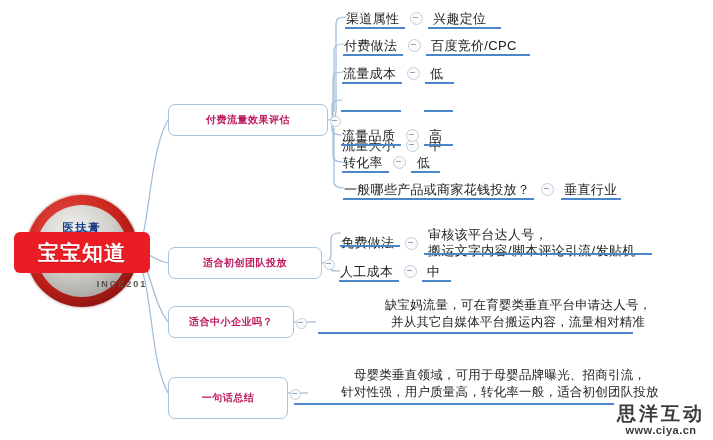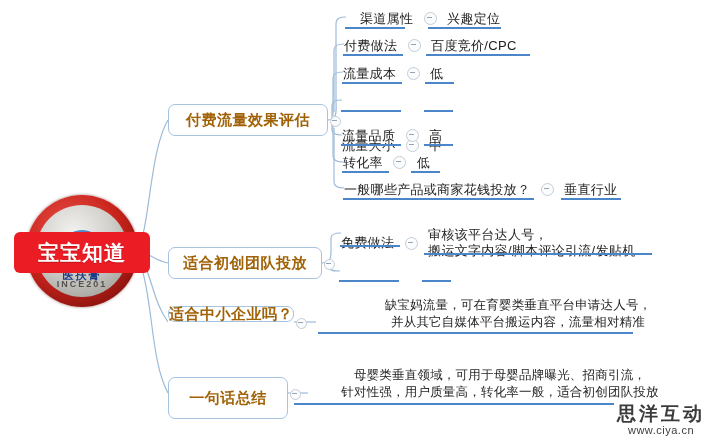--- a/index.html
+++ b/index.html
@@ -66,33 +66,33 @@
     position: absolute;
     left: 22px;
     top: 27px;
     width: 92px;
     text-align: center;
     font-size: 11px;
     font-weight: bold;
     color: #1b3f86;
     letter-spacing: 2px;
     white-space: nowrap;
-    margin-top: 48px;
   }
   .badge-bottom-text {
     position: absolute;
     left: 22px;
     top: 86px;
     width: 92px;
     text-align: center;
     font-size: 9px;
     font-weight: bold;
     color: #55524e;
     letter-spacing: 2px;
     white-space: nowrap;
+    padding-left: 40px;
   }
   .center-banner {
     position: absolute;
     left: 0px;
     top: 39px;
     width: 136px;
     height: 41px;
     background: #ec1c24;
     display: flex;
     align-items: center;
@@ -114,23 +114,23 @@
     border: 1px solid #a6c3e0;
     border-radius: 7px;
     background: #ffffff;
     box-shadow: 0 0 0 1px rgba(255,255,255,0.8) inset;
     display: flex;
     align-items: center;
     justify-content: center;
     box-sizing: border-box;
   }
   .branch-label {
-    font-size: 15px;
-    font-weight: bold;
-    color: #a16207;
+    font-size: 10px;
+    font-weight: bold;
+    color: #be185d;
     white-space: nowrap;
     letter-spacing: 0.5px;
   }
 
   
   .leaf {
     position: absolute;
     white-space: nowrap;
   }
   .leaf-key {
@@ -223,21 +223,21 @@
   .wm-cn {
     font-size: 19px;
     font-weight: bold;
     color: #2b2b2b;
     letter-spacing: 3px;
     line-height: 1.05;
     white-space: nowrap;
   }
   .wm-url {
     font-size: 11px;
-    font-weight: normal;
+    font-weight: bold;
     color: #2b2b2b;
     letter-spacing: 0.5px;
     white-space: nowrap;
   }
 </style>
 </head>
 <body>
 
 <div id="mindmap">
 
@@ -276,21 +276,21 @@
     <div class="center-banner">
       <span class="center-banner-label">宝宝知道</span>
     </div>
   </div>
 
   <div class="branch-box" style="left:168px; top:104px; width:160px; height:32px;">
     <span class="branch-label">付费流量效果评估</span>
   </div>
   <div class="toggle-sm" style="left:330px; top:116px;"></div>
 
-  <div class="leaf" style="left:360px; top:9px;">
+  <div class="leaf" style="left:346px; top:9px;">
     <span class="leaf-key">渠道属性</span>
     <span class="toggle"></span>
     <span class="leaf-val">兴趣定位</span>
   </div>
   <div class="underline-key" style="left:345px; top:27px; width:60px;"></div>
   <div class="underline-val" style="left:428px; top:27px; width:73px;"></div>
 
   <div class="leaf" style="left:344px; top:36px;">
     <span class="leaf-key">付费做法</span>
     <span class="toggle"></span>
@@ -346,24 +346,29 @@
 
   <div class="leaf" style="left:341px; top:227px;">
     <span class="leaf-key">免费做法</span>
     <span class="toggle"></span>
     <span class="leaf-val multiline">审核该平台达人号，
 搬运文字内容/脚本评论引流/发贴机</span>
   </div>
   <div class="underline-key" style="left:340px; top:245px; width:60px;"></div>
   <div class="underline-val" style="left:424px; top:253px; width:228px;"></div>
 
+  <div class="leaf" style="left:340px; top:262px;">
+    <span class="leaf-key">人工成本</span>
+    <span class="toggle"></span>
+    <span class="leaf-val">中</span>
+  </div>
   <div class="underline-key" style="left:339px; top:280px; width:60px;"></div>
   <div class="underline-val" style="left:422px; top:280px; width:29px;"></div>
 
-  <div class="branch-box" style="left:168px; top:306px; width:126px; height:16px;">
+  <div class="branch-box" style="left:168px; top:306px; width:126px; height:32px;">
     <span class="branch-label">适合中小企业吗？</span>
   </div>
   <div class="toggle-sm" style="left:296px; top:318px;"></div>
 
   <div class="para" style="left:332px; top:297px; width:372px;">缺宝妈流量，可在育婴类垂直平台申请达人号，
 并从其它自媒体平台搬运内容，流量相对精准</div>
   <div class="underline-val" style="left:318px; top:332px; width:315px;"></div>
 
   <div class="branch-box" style="left:168px; top:377px; width:120px; height:42px;">
     <span class="branch-label">一句话总结</span>

